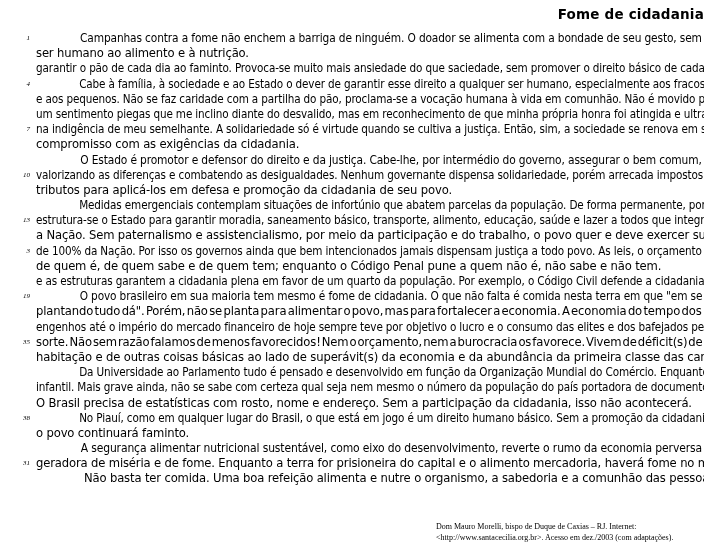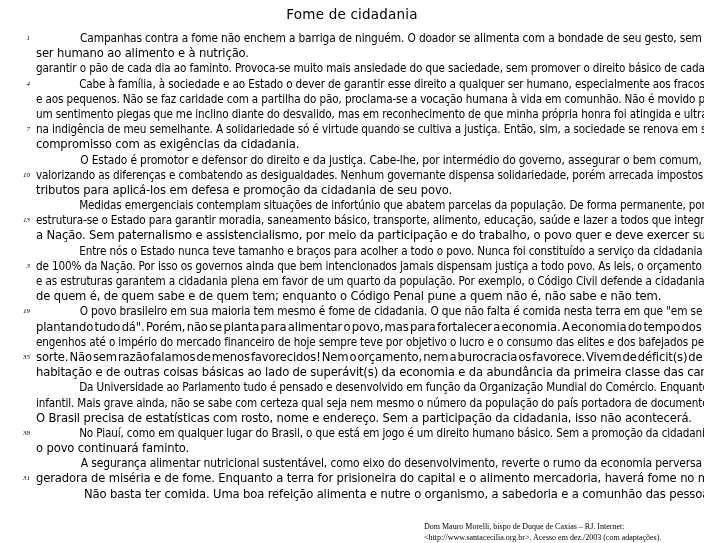--- a/index.html
+++ b/index.html
@@ -18,23 +18,23 @@
 
   .page {
     position: relative;
     width: 704px;
     height: 543px;
     box-sizing: border-box;
     padding: 0;
   }
 
   .doc-title {
-    text-align: center;
+    text-align: right;
     font-size: 13.5px;
-    font-weight: 400;
+    font-weight: 700;
     letter-spacing: 0.2px;
     margin: 6px 0 9px 0;
     padding: 0;
     line-height: 16px;
   }
 
   .body-area {
     position: relative;
     padding-left: 0;
   }
@@ -83,21 +83,21 @@
     display: block;
   }
 
   .indent {
     display: inline-block;
     width: 48px;
   }
 
   .source {
     position: absolute;
-    left: 424px;
+    left: 436px;
     top: 516px;
     width: 262px;
     text-align: justify;
     font-family: "Liberation Serif", "DejaVu Serif", serif;
     font-size: 8px;
     line-height: 10.5px;
     color: #000000;
   }
   .source .src-line {
     display: block;
@@ -171,34 +171,30 @@
           <span class="gutter">13</span>
           <span class="ltext just" style="transform: scaleX(0.9); transform-origin: left center;">estrutura-se o Estado para garantir moradia, saneamento básico, transporte, alimento, educação, saúde e lazer a todos que integram</span>
         </div>
         <div class="line-row">
           <span class="gutter"></span>
           <span class="ltext just">a Nação. Sem paternalismo e assistencialismo, por meio da participação e do trabalho, o povo quer e deve exercer sua cidadania.</span>
         </div>
       </div>
       <div class="para">
         <div class="line-row">
-          <span class="gutter"></span>
-          <span class="ltext just" style="transform: scaleX(0.9); transform-origin: left center;"><span class="indent"></span>Entre nós o Estado nunca teve tamanho e braços para acolher a todo o povo. Nunca foi constituído a serviço da cidadania</span>
-        </div>
-        <div class="line-row">
           <span class="gutter">3</span>
           <span class="ltext just" style="transform: scaleX(0.9); transform-origin: left center;">de 100% da Nação. Por isso os governos ainda que bem intencionados jamais dispensam justiça a todo povo. As leis, o orçamento</span>
         </div>
         <div class="line-row">
           <span class="gutter"></span>
+          <span class="ltext just">de quem é, de quem sabe e de quem tem; enquanto o Código Penal pune a quem não é, não sabe e não tem.</span>
+        </div>
+        <div class="line-row">
+          <span class="gutter"></span>
           <span class="ltext just" style="transform: scaleX(0.9); transform-origin: left center;">e as estruturas garantem a cidadania plena em favor de um quarto da população. Por exemplo, o Código Civil defende a cidadania</span>
-        </div>
-        <div class="line-row">
-          <span class="gutter"></span>
-          <span class="ltext just">de quem é, de quem sabe e de quem tem; enquanto o Código Penal pune a quem não é, não sabe e não tem.</span>
         </div>
       </div>
       <div class="para">
         <div class="line-row">
           <span class="gutter">19</span>
           <span class="ltext just" style="transform: scaleX(0.91); transform-origin: left center;"><span class="indent"></span>O povo brasileiro em sua maioria tem mesmo é fome de cidadania. O que não falta é comida nesta terra em que "em se</span>
         </div>
         <div class="line-row">
           <span class="gutter"></span>
           <span class="ltext just" style="word-spacing: -2.15px;">plantando tudo dá". Porém, não se planta para alimentar o povo, mas para fortalecer a economia. A economia do tempo dos</span>

